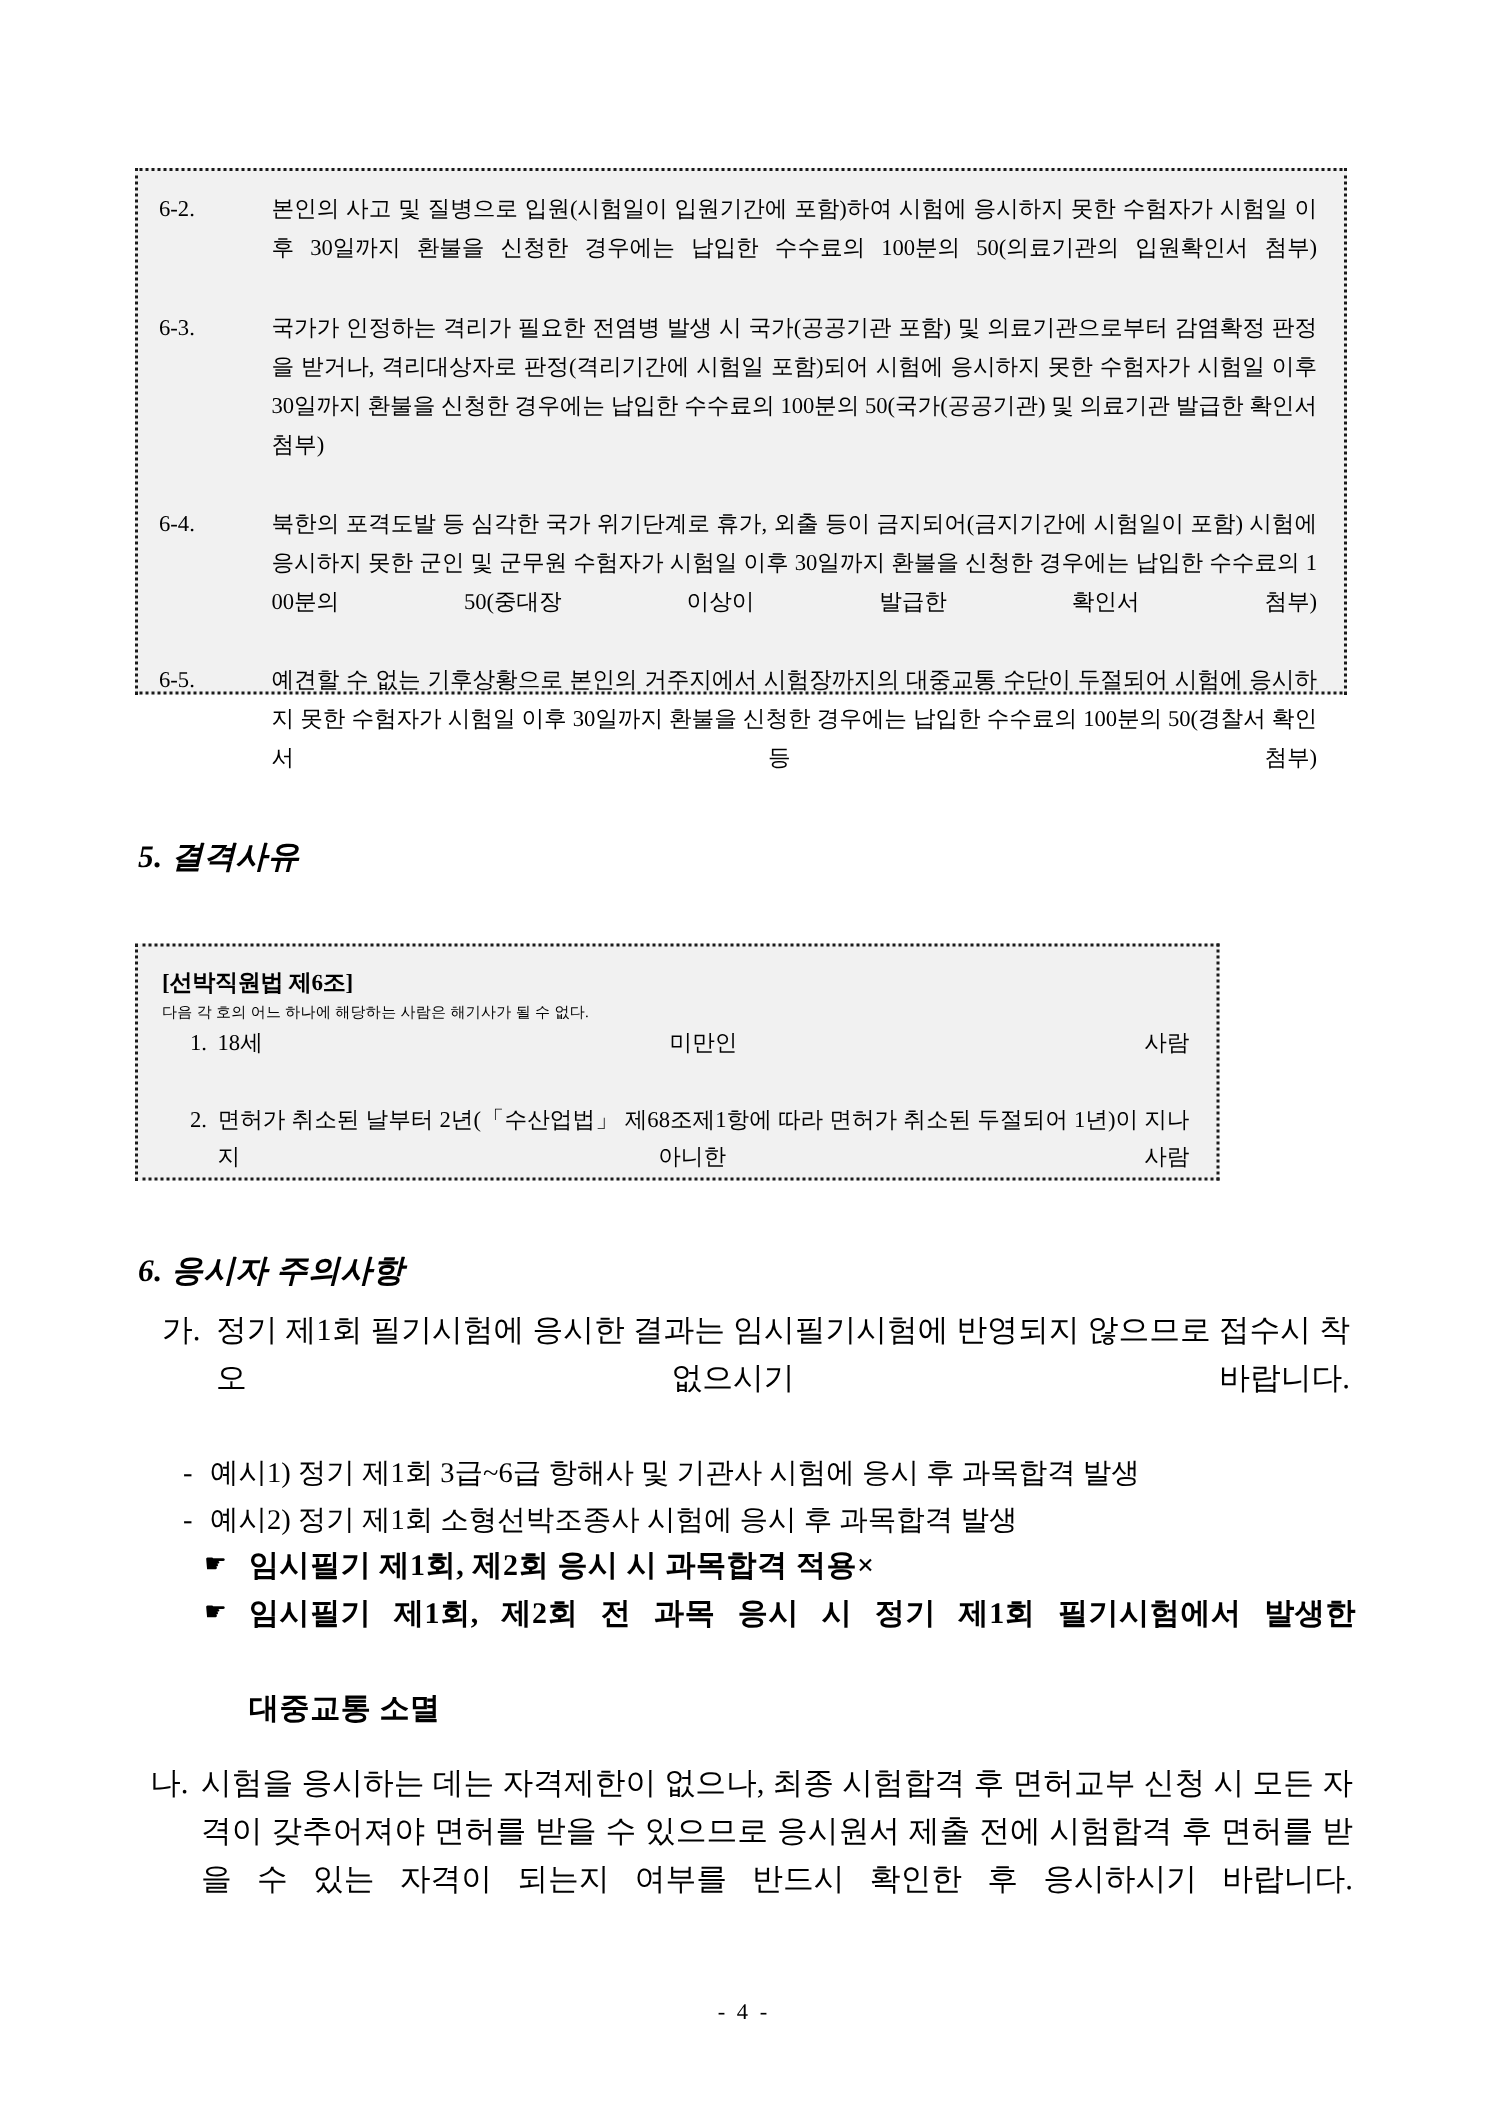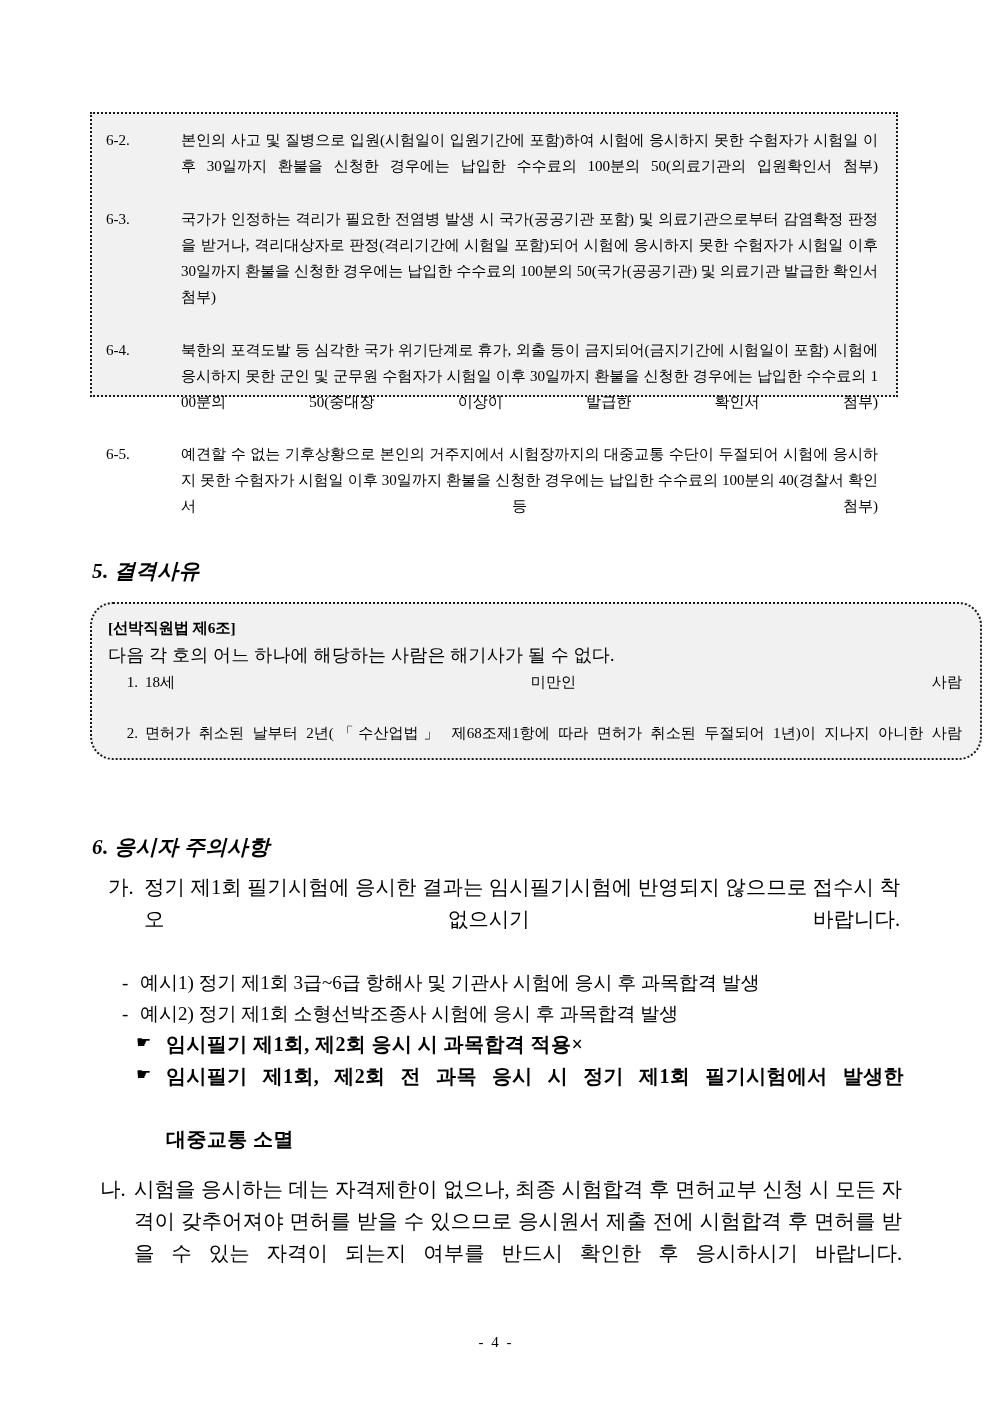--- a/index.html
+++ b/index.html
@@ -30,21 +30,21 @@
     box-sizing: border-box;
     border: 2px dotted #1a1a1a;
     background: #f1f1f1;
   }
 
   
   #refund-box {
     left: 90px;
     top: 112px;
     width: 808px;
-    height: 285px;
+    height: 351px;
     padding: 14px 18px 14px 14px;
   }
 
   .refund-item {
     display: flex;
     align-items: flex-start;
     font-size: 15.1px;
     line-height: 1.72;
     margin-bottom: 1px;
   }
@@ -76,34 +76,33 @@
     letter-spacing: 0.4px;
     white-space: nowrap;
     font-style: italic;
   }
   #heading-5 { left: 92px; top: 557px; }
   #heading-6 { left: 92px; top: 833px; }
 
   
   #law-box {
     left: 90px;
-    top: 602px;
-    width: 892px;
+    top: 629px;
+    width: 723px;
     height: 158px;
     padding: 14px 18px 12px 16px;
-    border-radius: 23px;
   }
   #law-title {
     font-size: 15.4px;
     font-weight: bold;
     letter-spacing: -0.2px;
     margin-bottom: 2px;
   }
   #law-lead {
-    font-size: 18px;
+    font-size: 10px;
     line-height: 1.62;
     letter-spacing: 0.2px;
   }
   .law-item {
     display: flex;
     align-items: flex-start;
     font-size: 15.1px;
     line-height: 1.68;
   }
   .law-num {
@@ -240,21 +239,21 @@
       <span class="refund-text">국가가 인정하는 격리가 필요한 전염병 발생 시 국가(공공기관 포함) 및 의료기관으로부터 감염확정 판정을 받거나, 격리대상자로 판정(격리기간에 시험일 포함)되어 시험에 응시하지 못한 수험자가 시험일 이후 30일까지 환불을 신청한 경우에는 납입한 수수료의 100분의 50(국가(공공기관) 및 의료기관 발급한 확인서 첨부)</span>
     </div>
 
     <div class="refund-item">
       <span class="refund-num">6-4.</span>
       <span class="refund-text">북한의 포격도발 등 심각한 국가 위기단계로 휴가, 외출 등이 금지되어(금지기간에 시험일이 포함) 시험에 응시하지 못한 군인 및 군무원 수험자가 시험일 이후 30일까지 환불을 신청한 경우에는 납입한 수수료의 100분의 50(중대장 이상이 발급한 확인서 첨부)</span>
     </div>
 
     <div class="refund-item">
       <span class="refund-num">6-5.</span>
-      <span class="refund-text">예견할 수 없는 기후상황으로 본인의 거주지에서 시험장까지의 대중교통 수단이 두절되어 시험에 응시하지 못한 수험자가 시험일 이후 30일까지 환불을 신청한 경우에는 납입한 수수료의 100분의 40(경찰서 확인서 등 첨부)</span>
+      <span class="refund-text">예견할 수 없는 기후상황으로 본인의 거주지에서 시험장까지의 대중교통 수단이 두절되어 시험에 응시하지 못한 수험자가 시험일 이후 30일까지 환불을 신청한 경우에는 납입한 수수료의 100분의 50(경찰서 확인서 등 첨부)</span>
     </div>
 
   </div>
 
   <div class="section-heading" id="heading-5">5. 결격사유</div>
 
   <div class="callout" id="law-box">
     <div id="law-title">[선박직원법 제6조]</div>
     <div id="law-lead">다음 각 호의 어느 하나에 해당하는 사람은 해기사가 될 수 없다.</div>
 

